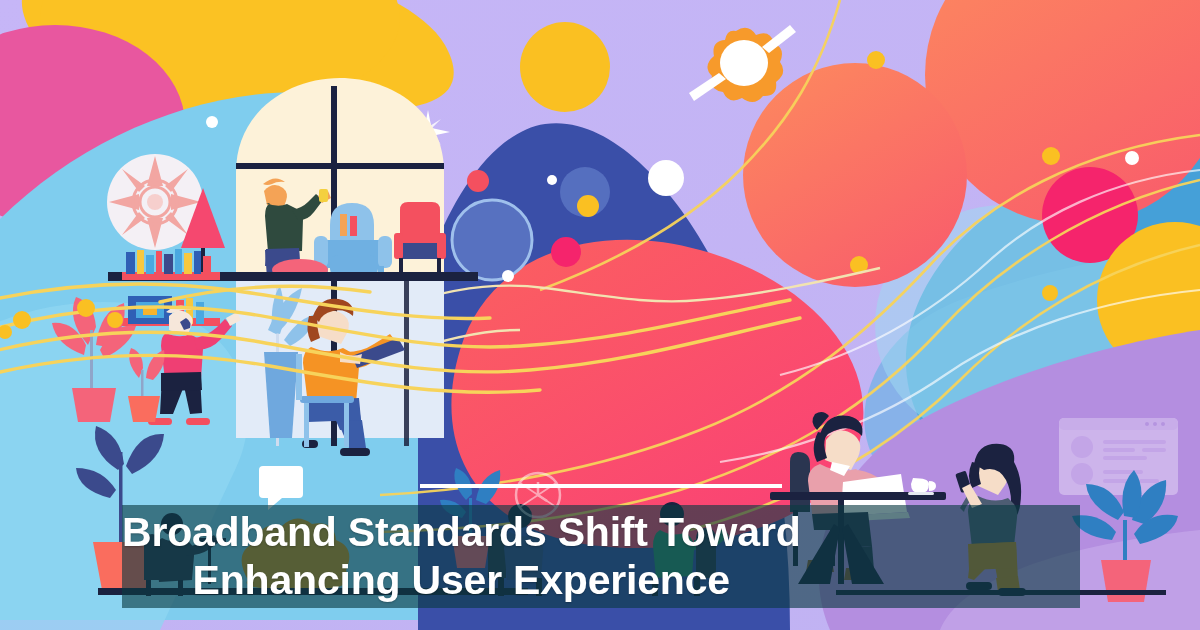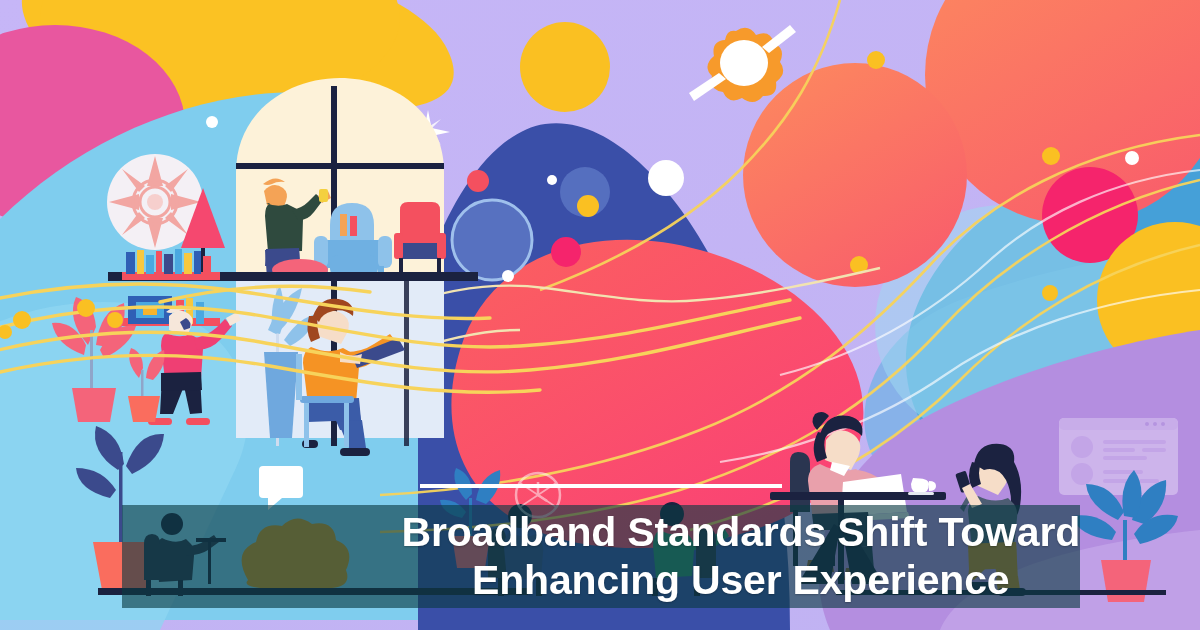--- a/index.html
+++ b/index.html
@@ -13,21 +13,21 @@
     background:#c3b6f5;
   }
   .layer{position:absolute;top:0;left:0;width:1200px;height:630px;overflow:hidden;}
   svg.layer{display:block;}
 
   
   #title-band{
     position:absolute;
     left:122px;top:505px;width:958px;height:103px;
     background:rgba(10,58,66,0.62);
-    display:flex;align-items:center;justify-content:flex-end;
+    display:flex;align-items:center;justify-content:flex-start;
     z-index:40;
   }
   #title-text{
     margin:0;
     color:#ffffff;
     font-family:"Liberation Sans", sans-serif;
     font-weight:bold;
     font-size:41px;
     line-height:1.17;
     text-align:center;

